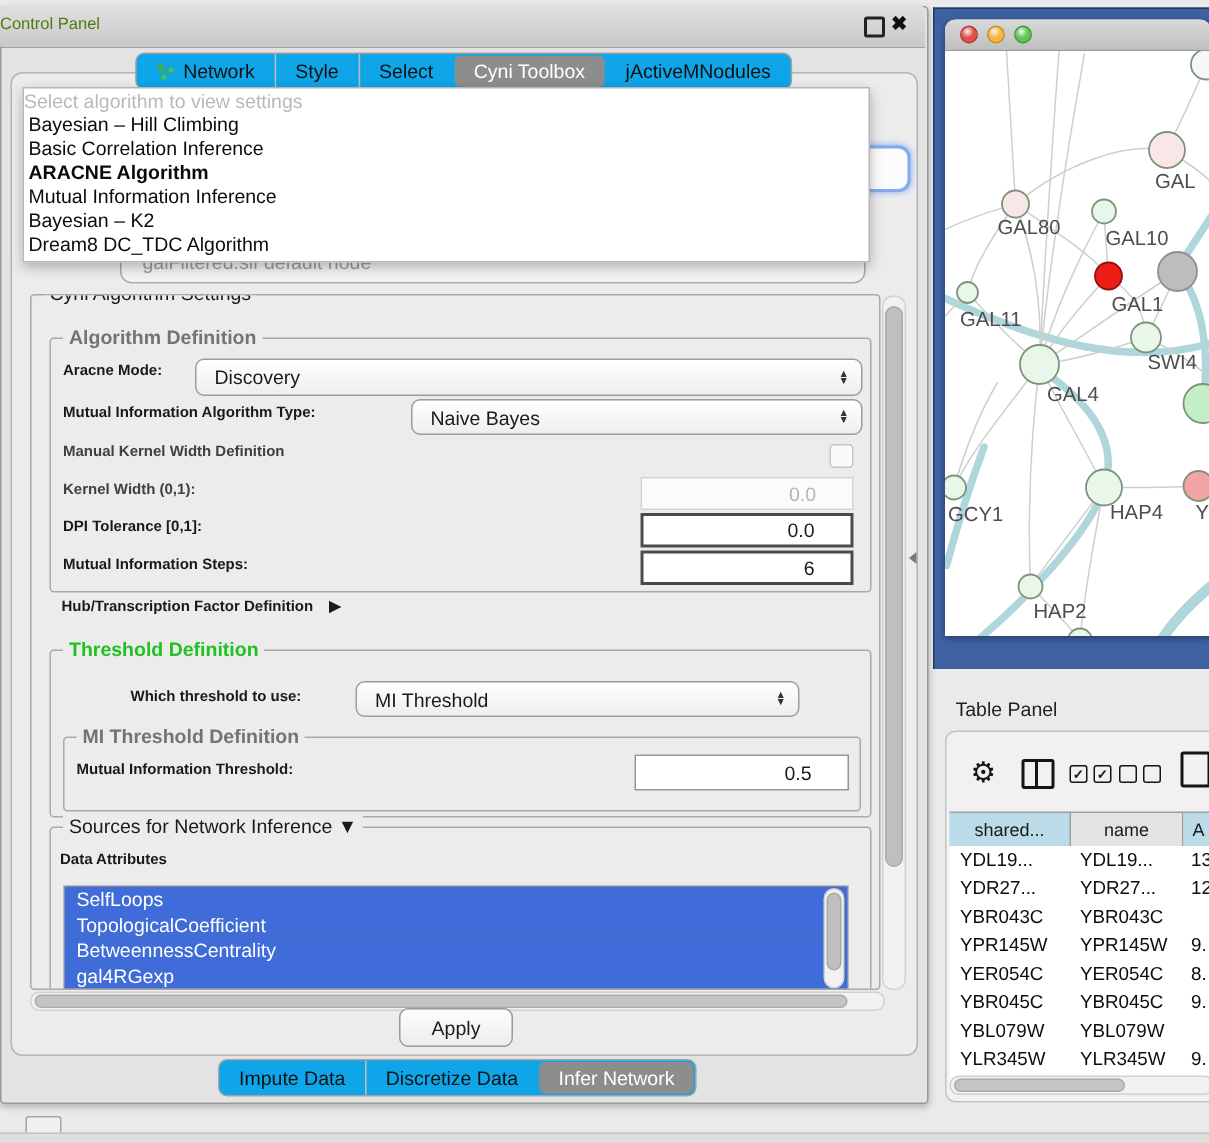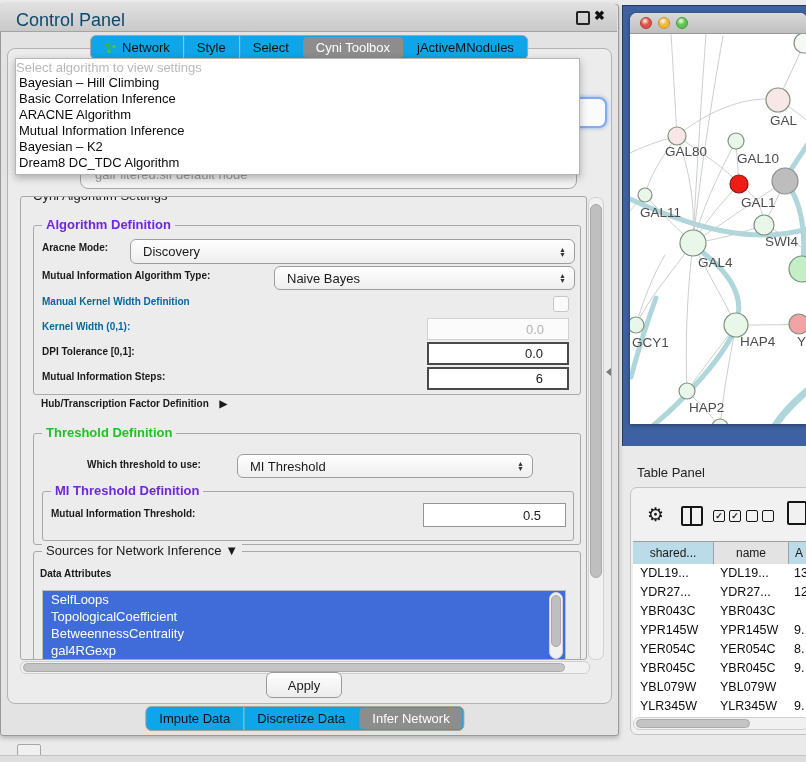--- a/index.html
+++ b/index.html
@@ -4,54 +4,54 @@
 <style>
   html,body{margin:0;padding:0}
   body{width:806px;height:762px;position:relative;background:#eaeaea;
        font-family:"Liberation Sans",sans-serif;overflow:hidden;font-size:13px;color:#1a1a1a}
   .abs{position:absolute}
   
   #cp-window{left:0;top:4px;width:617px;height:730px;background:#e3e3e3;
     border:1px solid #999;border-radius:3px;box-shadow:0 2px 5px rgba(0,0,0,.25)}
   #cp-titlebar{left:0;top:4px;width:617px;height:27px;
     background:linear-gradient(#e0e0e0,#c9c9c9);border-bottom:1px solid #a3a3a3;border-radius:3px 3px 0 0}
-  #cp-title{left:16px;top:10px;font-size:18px;color:#0c4a6e}
+  #cp-title{left:0;top:10px;font-size:11px;color:#4d7c0f}
   #float-ic{left:576px;top:11px;width:10px;height:10px;border:2px solid #222;border-radius:2px}
   #close-ic{left:594px;top:8px;font-size:13px;font-weight:bold;color:#111}
   #cp-inner{left:7px;top:48px;width:603px;height:654px;background:#ececec;
     border:1px solid #b3b3b3;border-radius:8px}
   
   .tabbar{display:flex;align-items:stretch;background:#0ea5e9;border:1px solid #a2a2a2;
     border-radius:6px;overflow:hidden;height:23px;z-index:6}
   #top-tabs{left:309px;top:35px;transform:translateX(-50%)}
   #bottom-tabs{left:305px;top:706px;transform:translateX(-50%)}
   .tab{display:flex;align-items:center;gap:5px;padding:0 13px;font-size:13px;color:#111;cursor:default;white-space:nowrap}
   .tab + .tab{border-left:1px solid #bdbdbd}
   .tab.sel{background:#8d8d8d;color:#fff;border-left:none;border-radius:4px;margin:1px}
   .tab.sel + .tab{border-left:none}
   .tabicon{display:inline-flex;width:13px;height:12px}
   
   #algo-dd{left:15px;top:58px;width:563px;height:114px;background:#fff;border:1px solid #b6b6b6;
     box-shadow:0 3px 8px rgba(0,0,0,.28);z-index:20;padding-top:1px}
   #dd-ph{color:#b9b9b9;font-size:13px;height:15px;line-height:15px}
   .dd-item{font-size:13px;height:16px;line-height:16px;padding-left:3px;color:#0b0b0b}
-  .dd-item.bold{font-weight:normal}
+  .dd-item.bold{font-weight:bold}
   
   #bg-combo-focus{left:556px;top:97px;width:47px;height:27px;border:2px solid #82abef;border-radius:8px;
     background:#fbfbfb;box-shadow:0 0 4px #82abef;z-index:10}
   #bg-combo{left:80px;top:158px;width:497px;height:31px;border:1px solid #a9a9a9;border-radius:8px;
     background:#f3f3f3;z-index:5;display:flex;align-items:flex-end;padding:0 0 6px 14px;box-sizing:border-box;
     color:#9c9c9c;font-size:13px}
   
   .grp{border:1px solid #a9a9a9;border-radius:3px;background:transparent}
   .legend{position:absolute;top:-9px;left:8px;background:#ececec;padding:0 4px;font-size:13px;white-space:nowrap}
-  .legend.blue{color:#6d28d9;font-weight:bold}
+  .legend.blue{color:#737373;font-weight:bold}
   .legend.green{color:#1ec321;font-weight:bold}
   .lbl{position:absolute;font-size:10px;font-weight:bold;white-space:nowrap}
-  .lbl.dis{color:#0369a1}
+  .lbl.dis{color:#404040}
   .combo{position:absolute;background:linear-gradient(#ffffff,#eeeeee);border:1px solid #9d9d9d;
     border-radius:6px;display:flex;align-items:center;padding:0 8px 0 12px;font-size:13px;box-sizing:border-box}
   .spin{margin-left:auto;display:flex;flex-direction:column;font-size:7px;line-height:5px;color:#333}
   .field{position:absolute;background:#fff;border:1px solid #949494;display:flex;align-items:center;
     justify-content:flex-end;padding:0 24px;font-size:13px;box-sizing:border-box}
   .field.dark{border:2px solid #4a4a4a}
   .field.dis{background:#fbfbfb;border:1px solid #d2d2d2;color:#b4b4b4}
   .checkbox{position:absolute;width:14px;height:14px;border:1px solid #c6c6c6;border-radius:3px;background:#fafafa}
   
   .vsb{position:absolute;background:#f1f1f1;border:1px solid #d2d2d2;border-radius:7px}

